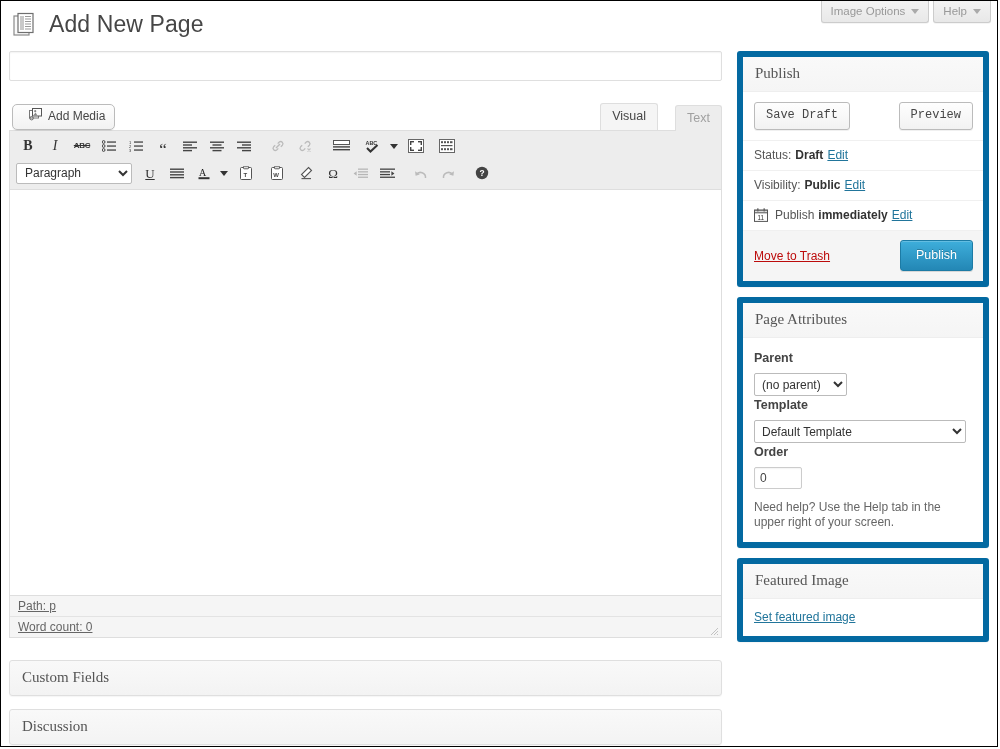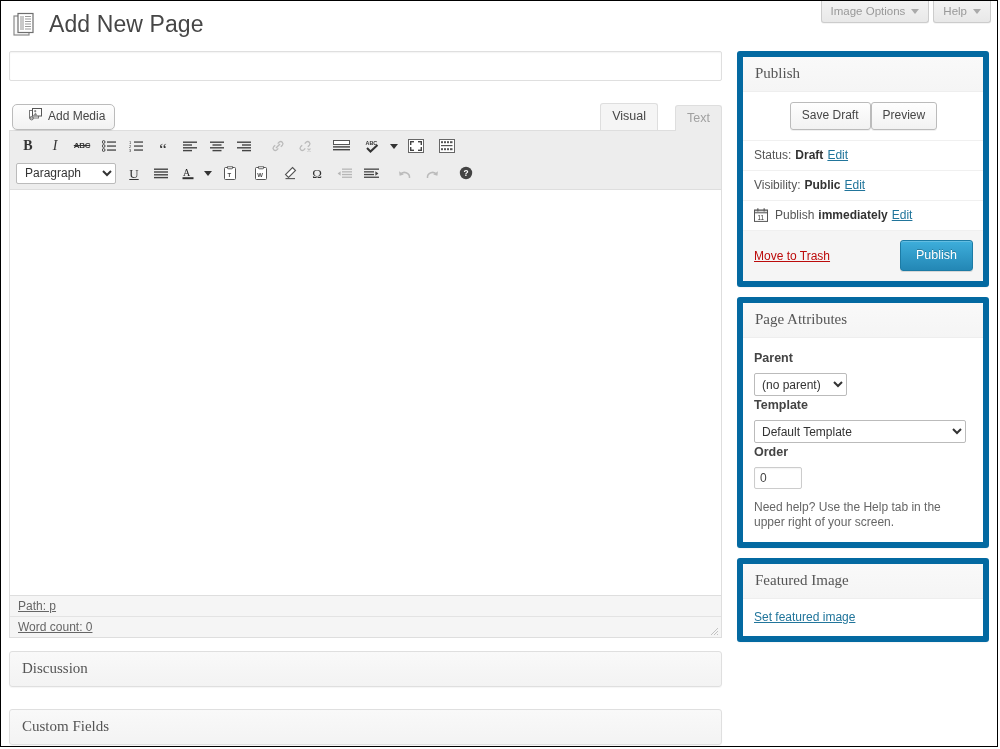--- a/index.html
+++ b/index.html
@@ -185,21 +185,21 @@
     color: #333;
     border: 1px solid transparent;
     border-radius: 2px;
     font-size: 13px;
     line-height: 1;
   }
   .tbtn.dis { opacity: 0.32; }
   .tbtn.wide { width: 26px; }
   .sep { width: 7px; }
   .fmt-select {
-    width: 100px;
+    width: 116px;
     height: 21px;
     font-family: "Liberation Sans", sans-serif;
     font-size: 12px;
     color: #333;
     background: #fff;
     border: 1px solid #bbb;
     border-radius: 2px;
     margin-right: 6px;
     padding-left: 4px;
   }
@@ -252,22 +252,23 @@
     background-image: linear-gradient(to bottom, #f9f9f9, #f5f5f5);
     border-radius: 3px 3px 0 0;
     line-height: 17px;
   }
   .pb-body { padding: 0; }
 
   
   .pub-top {
     padding: 10px 10px 10px 11px;
     display: flex;
-    justify-content: center;
+    justify-content: space-between;
     align-items: center;
+    font-family: Liberation Mono, monospace;
   }
   .btn-secondary {
     border: 1px solid #bbb;
     border-radius: 3px;
     background-image: linear-gradient(to bottom, #fefefe, #f2f2f2);
     color: #464646;
     font-size: 12px;
     line-height: 15px;
     padding: 5px 11px 6px 11px;
     box-shadow: 0 1px 0 rgba(0,0,0,0.06);
@@ -663,28 +664,28 @@
                   <path d="M12 8 L8 12"></path>
                   <path d="M12 11 L11 12"></path>
               </g>
             </svg>
           </span>
         </div>
       </div>
     </div>
 
     
+    <div style="margin-top:22px;">
+      <div class="bottom-box">
+        <div class="bb-title">Custom Fields</div>
+      </div>
+    </div>
     <div style="margin-top:13px;">
       <div class="bottom-box">
         <div class="bb-title">Discussion</div>
-      </div>
-    </div>
-    <div style="margin-top:22px;">
-      <div class="bottom-box">
-        <div class="bb-title">Custom Fields</div>
       </div>
     </div>
 
   </div>
 
   <div class="col-side">
 
     <div class="postbox">
       <div class="pb-title">Publish</div>
       <div class="pb-body">

